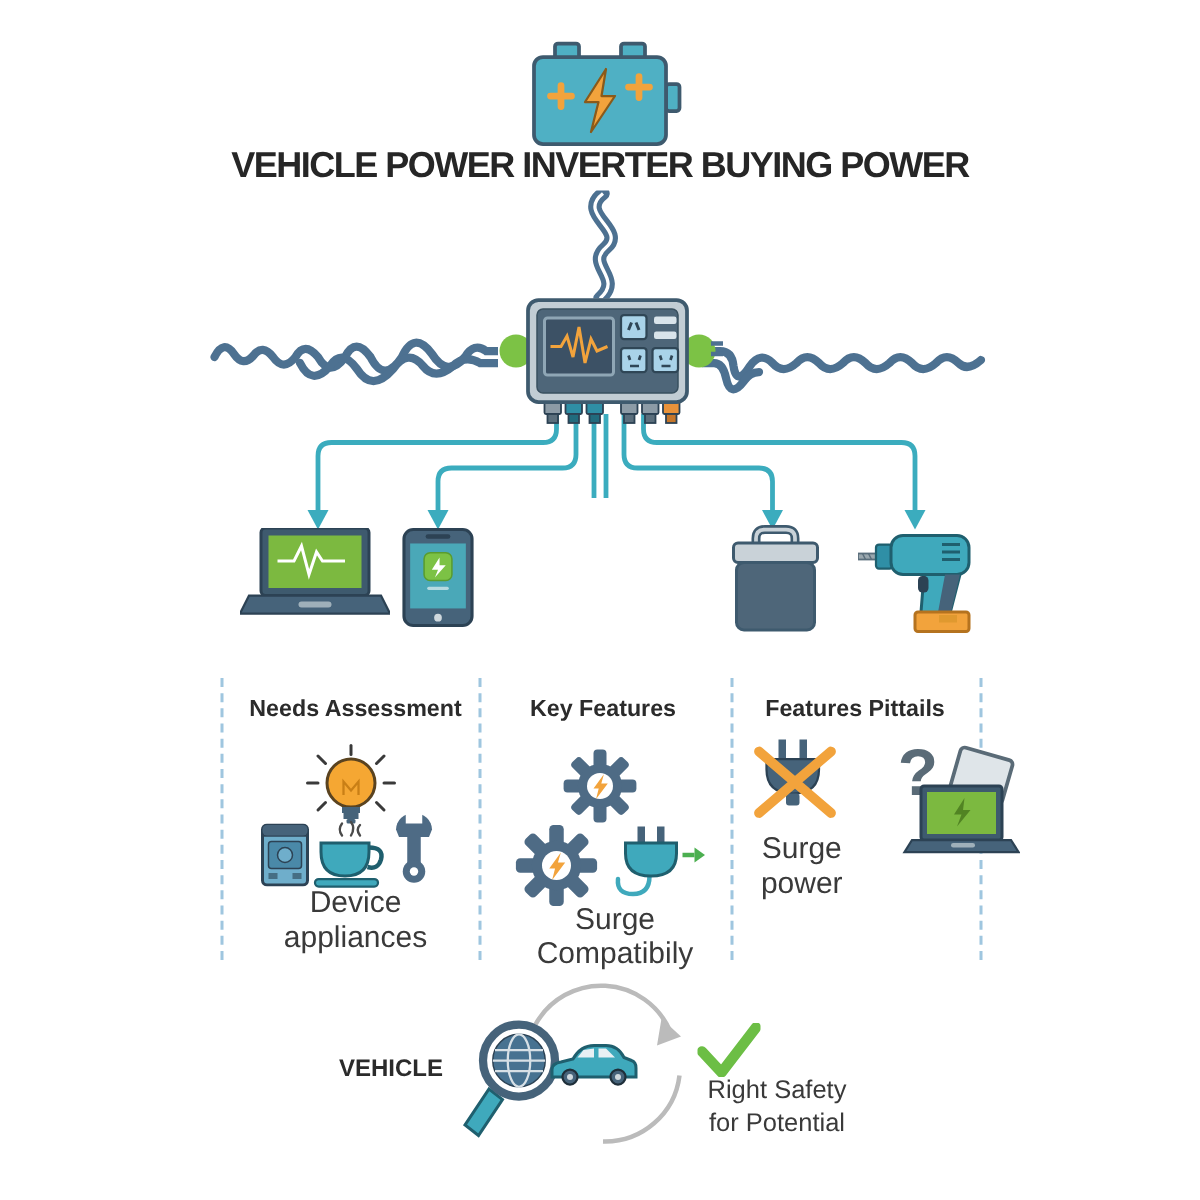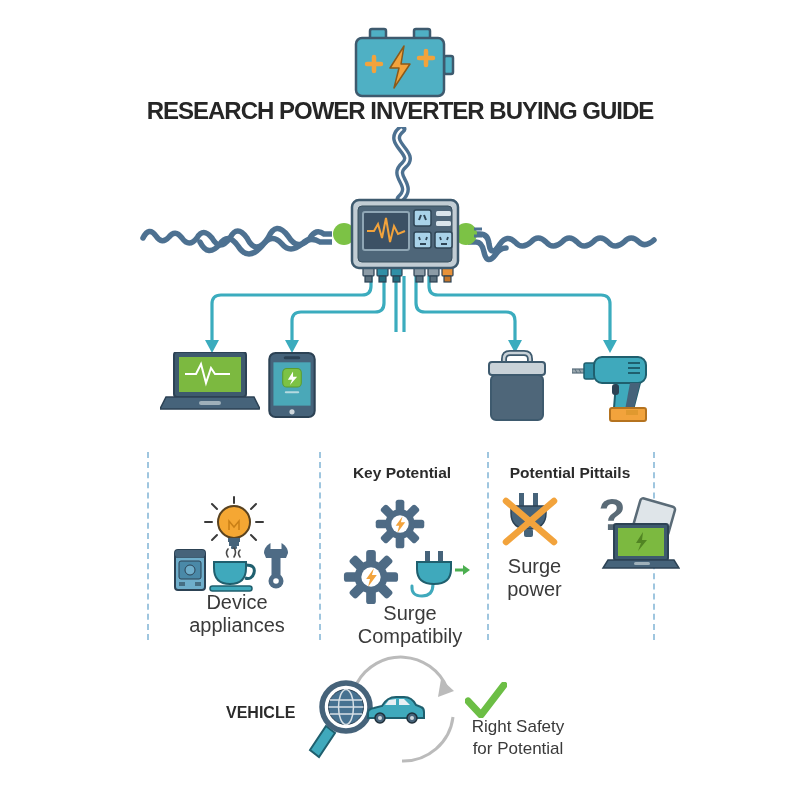--- a/index.html
+++ b/index.html
@@ -23,21 +23,21 @@
   <svg class="abs" style="left:352px;top:26px" width="105" height="74" viewBox="0 0 105 74">
     <rect x="18" y="3" width="16" height="11" rx="2" fill="#4FB0C4" stroke="#3E5A6E" stroke-width="2.5"></rect>
     <rect x="62" y="3" width="16" height="11" rx="2" fill="#4FB0C4" stroke="#3E5A6E" stroke-width="2.5"></rect>
     <rect x="92" y="30" width="9" height="18" rx="2" fill="#4FB0C4" stroke="#3E5A6E" stroke-width="2.5"></rect>
     <rect x="4" y="12" width="88" height="58" rx="6" fill="#4FB0C4" stroke="#3E5A6E" stroke-width="2.5"></rect>
     <polygon points="52,20 38,42 47,42 42,62 58,38 49,38" fill="#F2A33C" stroke="#8a5a1a" stroke-width="1.5" stroke-linejoin="round"></polygon>
     <path d="M15,38 H29 M22,31 V45" stroke="#F2A33C" stroke-width="4.5" stroke-linecap="round"></path>
     <path d="M67,32 H81 M74,25 V39" stroke="#F2A33C" stroke-width="4.5" stroke-linecap="round"></path>
   </svg>
 
-  <div class="abs title">RESEARCH POWER INVERTER BUYING GUIDE</div>
+  <div class="abs title">VEHICLE POWER INVERTER BUYING POWER</div>
 
   <svg class="abs" style="left:372px;top:127px" width="56" height="72" viewBox="0 0 56 72">
     <path d="M30,2 C12,16 46,26 32,38 C18,50 44,58 28,72" fill="none" stroke="#4D7191" stroke-width="9" stroke-linecap="round"></path>
     <path d="M30,2 C12,16 46,26 32,38 C18,50 44,58 28,72" fill="none" stroke="#ffffff" stroke-width="2.2"></path>
   </svg>
 
   <svg class="abs" style="left:140px;top:212px" width="192" height="58" viewBox="0 0 192 58">
     <g fill="none" stroke="#4D7191" stroke-width="5.5" stroke-linecap="round">
       <path d="M3,26 Q9,14 16,24 Q22,33 29,25 Q35,17 42,26 Q49,36 57,26 Q63,15 72,26 Q80,40 90,26 Q97,12 107,26 Q116,44 128,26 Q136,8 148,24 Q158,40 170,26 Q176,16 184,22 L192,22"></path>
       <path d="M60,30 Q68,46 80,32 Q88,20 98,34 Q108,50 122,34 Q132,20 142,32 Q150,42 162,32 Q170,24 180,30 L192,30"></path>
@@ -139,20 +139,21 @@
     <rect x="40" y="32" width="7" height="11" rx="3" fill="#2c4254"></rect>
     <rect x="38" y="56" width="36" height="13" rx="2" fill="#F2A33C" stroke="#b5731f" stroke-width="2"></rect>
     <rect x="54" y="58" width="12" height="5" fill="#e0992f"></rect>
   </svg>
 
   <div class="abs divider" style="left:147px"></div>
   <div class="abs divider" style="left:319px"></div>
   <div class="abs divider" style="left:487px"></div>
   <div class="abs divider" style="left:653px"></div>
 
+  <div class="abs col-header" style="left:157px;top:464px;width:160px">Needs Assessment</div>
 
   <svg class="abs" style="left:198px;top:496px" width="72" height="58" viewBox="0 0 72 58">
     <g stroke="#3a3a3a" stroke-width="2" stroke-linecap="round">
       <path d="M36,1 V7"></path>
         <path d="M14,8 L19,13"></path>
         <path d="M58,8 L53,13"></path>
       <path d="M7,26 H14"></path>
         <path d="M65,26 H58"></path>
       <path d="M14,44 L19,39"></path>
         <path d="M58,44 L53,39"></path>
@@ -188,21 +189,21 @@
   <svg class="abs" style="left:262px;top:540px" width="28" height="50" viewBox="0 0 28 50">
     <path d="M2,13 a12,11 0 1 1 24,0 l-2,5 h-20 z" fill="#4E6B85"></path>
     <rect x="8.5" y="0" width="11" height="9" fill="#ffffff"></rect>
     <rect x="9.5" y="16" width="9" height="22" fill="#4E6B85"></rect>
     <circle cx="14" cy="41" r="7.5" fill="#4E6B85"></circle>
     <circle cx="14" cy="41" r="2.8" fill="#ffffff"></circle>
   </svg>
 
   <div class="abs caption" style="left:157px;top:591px;width:160px">Device appliances</div>
 
-  <div class="abs col-header" style="left:322px;top:464px;width:160px">Key Potential</div>
+  <div class="abs col-header" style="left:322px;top:464px;width:160px">Key Features</div>
 
   <svg class="abs" style="left:374px;top:498px" width="52" height="52" viewBox="0 0 60 60">
     <g fill="#4E6B85">
       <rect x="25" y="2" width="10" height="56" rx="3"></rect>
       <rect x="25" y="2" width="10" height="56" rx="3" transform="rotate(45 30 30)"></rect>
       <rect x="25" y="2" width="10" height="56" rx="3" transform="rotate(90 30 30)"></rect>
       <rect x="25" y="2" width="10" height="56" rx="3" transform="rotate(135 30 30)"></rect>
       <circle cx="30" cy="30" r="17"></circle>
     </g>
     <circle cx="30" cy="30" r="10" fill="#ffffff"></circle>
@@ -225,21 +226,21 @@
     <rect x="17" y="1" width="5" height="11" fill="#46637A"></rect>
     <rect x="30" y="1" width="5" height="11" fill="#46637A"></rect>
     <path d="M25,34 Q25,46 14,46 Q3,46 4,36" fill="none" stroke="#3FA9BC" stroke-width="3" stroke-linecap="round"></path>
     <path d="M9,12 H43 V19 Q43,34 26,34 Q9,34 9,19 Z" fill="#3FA9BC" stroke="#1f5f6e" stroke-width="2"></path>
     <path d="M47,20 H55" stroke="#4CAF50" stroke-width="3"></path>
     <polygon points="55,15 55,25 62,20" fill="#4CAF50"></polygon>
   </svg>
 
   <div class="abs caption" style="left:330px;top:602px;width:160px">Surge Compatibily</div>
 
-  <div class="abs col-header" style="left:490px;top:464px;width:160px">Potential Pittails</div>
+  <div class="abs col-header" style="left:490px;top:464px;width:160px">Features Pittails</div>
 
   <svg class="abs" style="left:498px;top:492px" width="64" height="62" viewBox="0 0 64 62">
     <rect x="21" y="1" width="5" height="14" fill="#46637A"></rect>
     <rect x="35" y="1" width="5" height="14" fill="#46637A"></rect>
     <path d="M13,14 H48 V21 Q48,37 30.5,37 Q13,37 13,21 Z" fill="#46637A" stroke="#2c4254" stroke-width="1.5"></path>
     <rect x="26" y="37" width="9" height="8" rx="2" fill="#46637A"></rect>
     <path d="M8,9 L56,50 M56,9 L8,50" stroke="#F2A33C" stroke-width="6.5" stroke-linecap="round"></path>
   </svg>
 
   <div class="abs caption" style="left:482px;top:555px;width:105px">Surge power</div>

